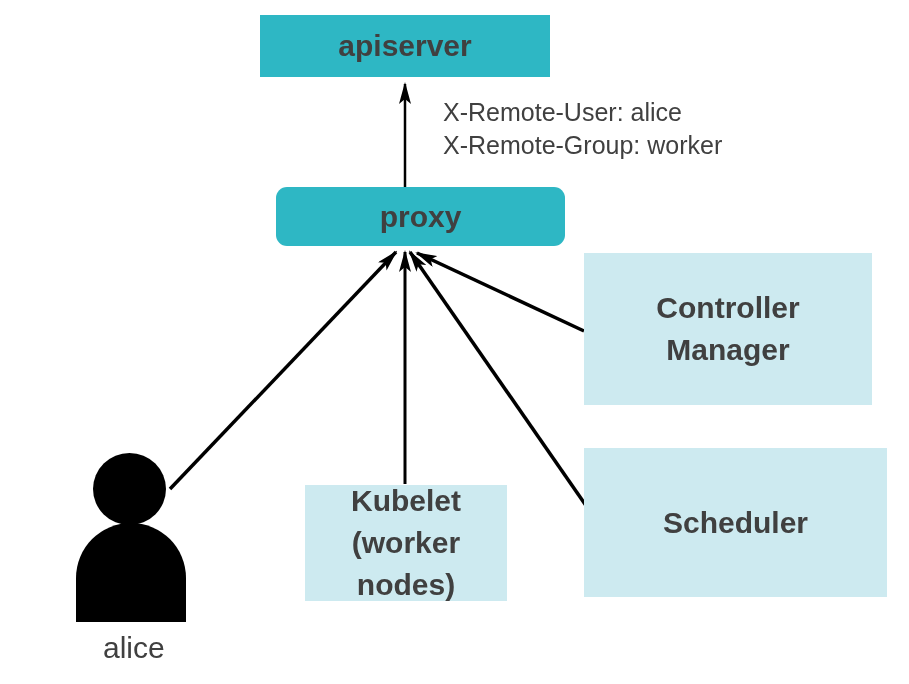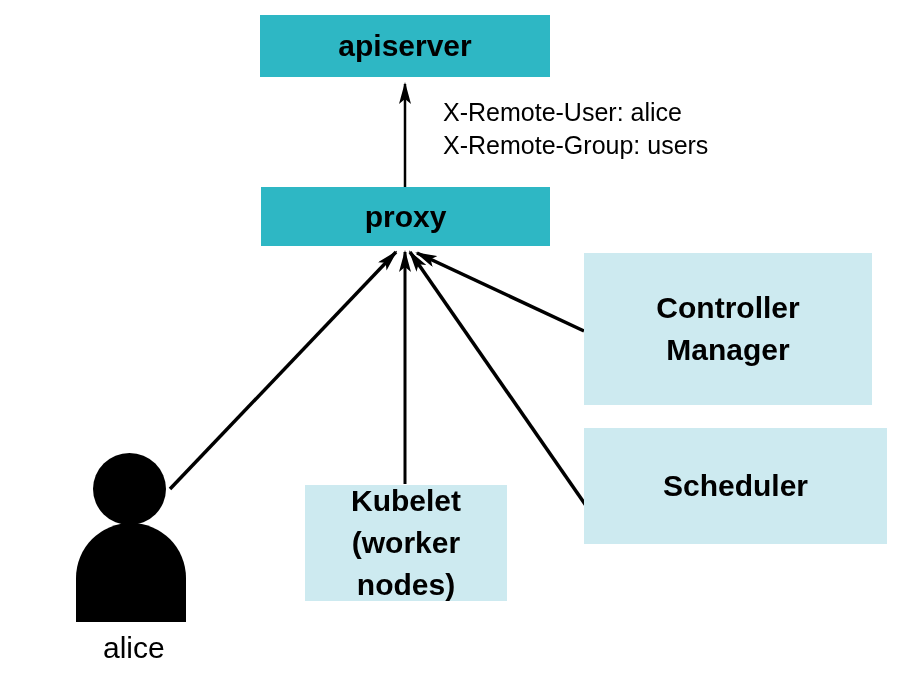--- a/index.html
+++ b/index.html
@@ -2,21 +2,21 @@
 <html style="--node-teal: #2eb7c4; --node-light-blue: #cdeaf0; --arrow-black: #000000; --icon-black: #000000; --background: #ffffff;"><head>
 <meta charset="utf-8">
 <style>
   html, body { margin: 0; padding: 0; }
   .canvas {
     position: relative;
     width: 909px;
     height: 684px;
     background: var(--background, #ffffff);
     font-family: "Liberation Sans", sans-serif;
-    color: #000000;
+    color: #404040;
     overflow: hidden;
   }
   .arrow-layer {
     position: absolute;
     left: 0; top: 0;
     width: 909px; height: 684px;
   }
   .node {
     position: absolute;
     display: flex;
@@ -25,23 +25,23 @@
     text-align: center;
     font-weight: bold;
     font-size: 30px;
     line-height: 42px;
     white-space: pre-line;
   }
   .node-teal  { background: var(--node-teal, #2eb7c4); }
   .node-light { background: var(--node-light-blue, #cdeaf0); }
 
   .node-apiserver { left: 260px; top: 15px;  width: 290px; height: 62px; }
-  .node-proxy     { left: 261px; top: 187px; width: 289px; height: 59px; }
+  .node-proxy     { left: 276px; top: 187px; width: 289px; height: 59px; border-radius: 11px; }
   .node-cm        { left: 584px; top: 253px; width: 288px; height: 152px; }
-  .node-scheduler { left: 584px; top: 428px; width: 303px; height: 116px; }
+  .node-scheduler { left: 584px; top: 448px; width: 303px; height: 149px; }
   .node-kubelet   { left: 305px; top: 485px; width: 202px; height: 116px; }
 
   .headers-label {
     position: absolute;
     left: 443px; top: 96px;
     font-size: 25px;
     line-height: 33px;
     white-space: pre-line;
   }
   .kubectl-label {
@@ -106,21 +106,21 @@
     <span>Scheduler</span>
   </div>
 
   <div class="node node-light node-kubelet">
     <span>Kubelet
 (worker
 nodes)</span>
   </div>
 
   <div class="headers-label">X-Remote-User: alice
-X-Remote-Group: users</div>
+X-Remote-Group: worker</div>
 
 
   <div class="user-icon">
     <div class="user-head"></div>
     <div class="user-body"></div>
   </div>
 
   <div class="user-label">alice</div>
 
 </div>

